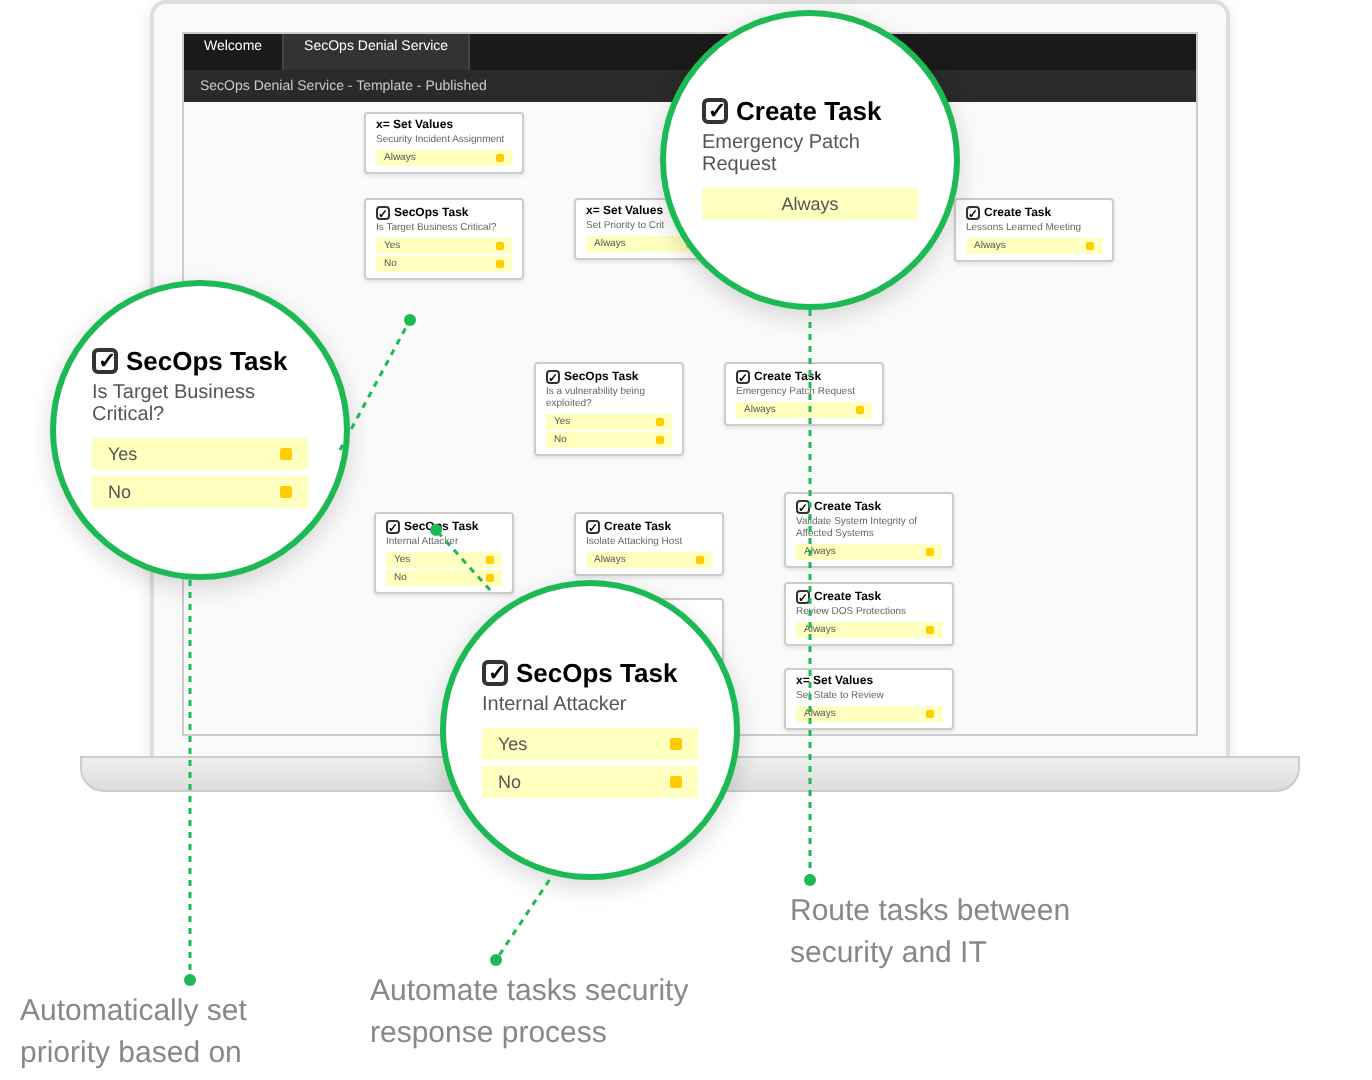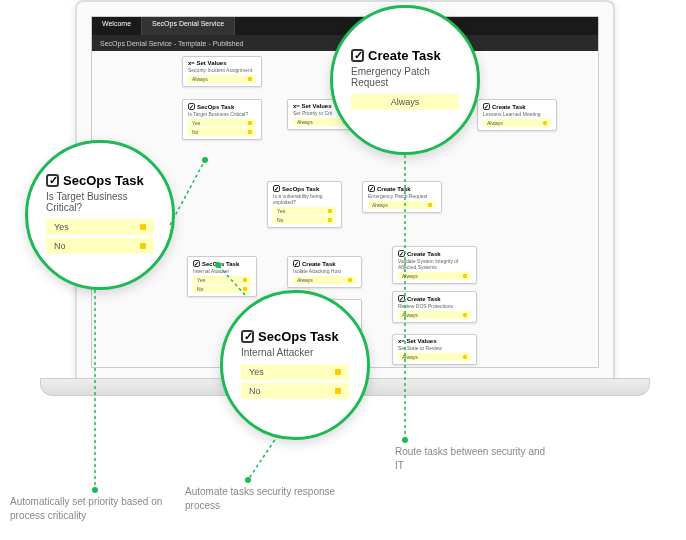--- a/index.html
+++ b/index.html
@@ -23,21 +23,21 @@
 .ck::after{content:'✓';position:absolute;font-size:6px;left:0;top:-1px}
 .callout{position:absolute;width:150px;height:150px;border:3px solid #1db954;border-radius:50%;background:#fff;box-shadow:0 4px 12px rgba(0,0,0,0.15);display:flex;flex-direction:column;justify-content:center;padding:0 18px}
 .callout .ct{font-weight:bold;font-size:13px;display:flex;align-items:center;gap:4px;margin-bottom:3px}
 .callout .cd{font-size:10px;color:#555;margin-bottom:6px}
 .callout .cpill{background:#ffffc0;font-size:9px;padding:3px 8px;margin-bottom:3px;display:flex;align-items:center;justify-content:space-between;color:#555}
 .callout .cpill::after{content:'';width:6px;height:6px;background:#ffcc00;border-radius:1px}
 .callout .cpill.c{justify-content:center}
 .callout .cpill.c::after{display:none}
 .ck2{display:inline-block;width:13px;height:13px;border:2px solid #333;border-radius:3px;position:relative;flex-shrink:0}
 .ck2::after{content:'✓';position:absolute;font-size:11px;left:1px;top:-2px;font-weight:bold}
-.capt{position:absolute;font-size:10px;color:#888;line-height:1.4;max-width:160px}
+.capt{position:absolute;font-size:15px;color:#888;line-height:1.4;max-width:160px}
 svg.dots{position:absolute;pointer-events:none}
 </style>
 </head>
 <body>
 
 <div class="laptop">
  <div class="screen">
   <div class="tabs">
    <div class="tab">Welcome</div>
    <div class="tab active">SecOps Denial Service</div>

